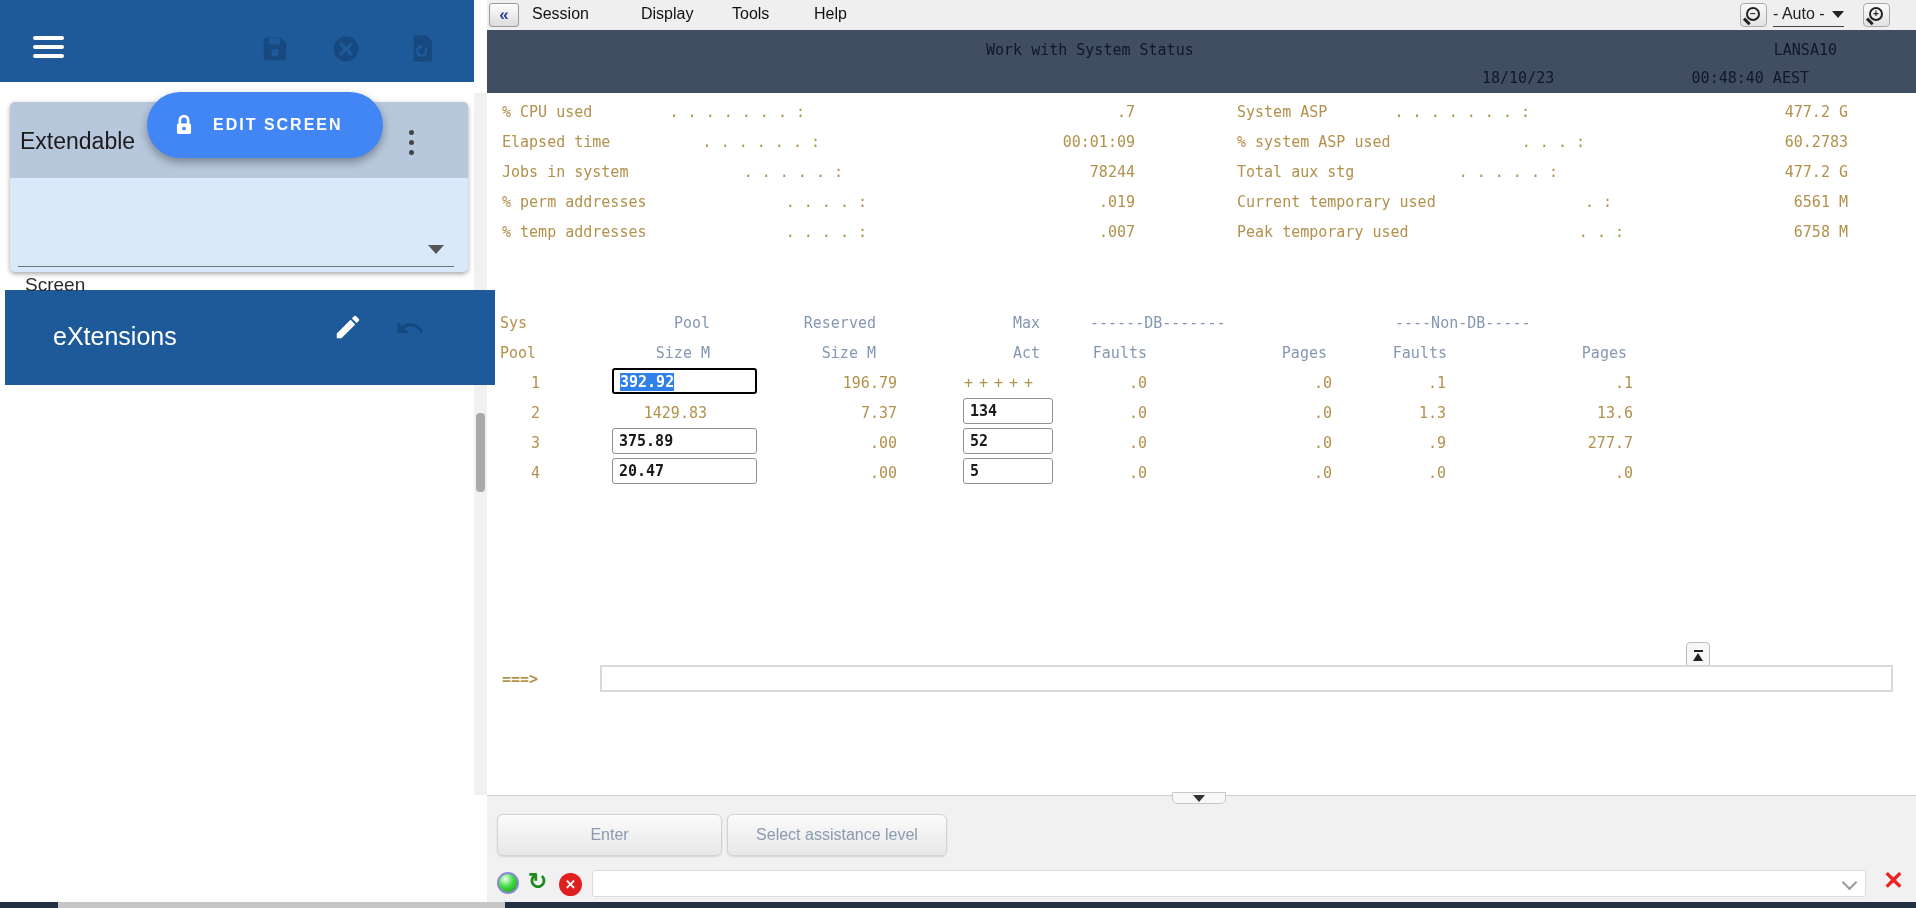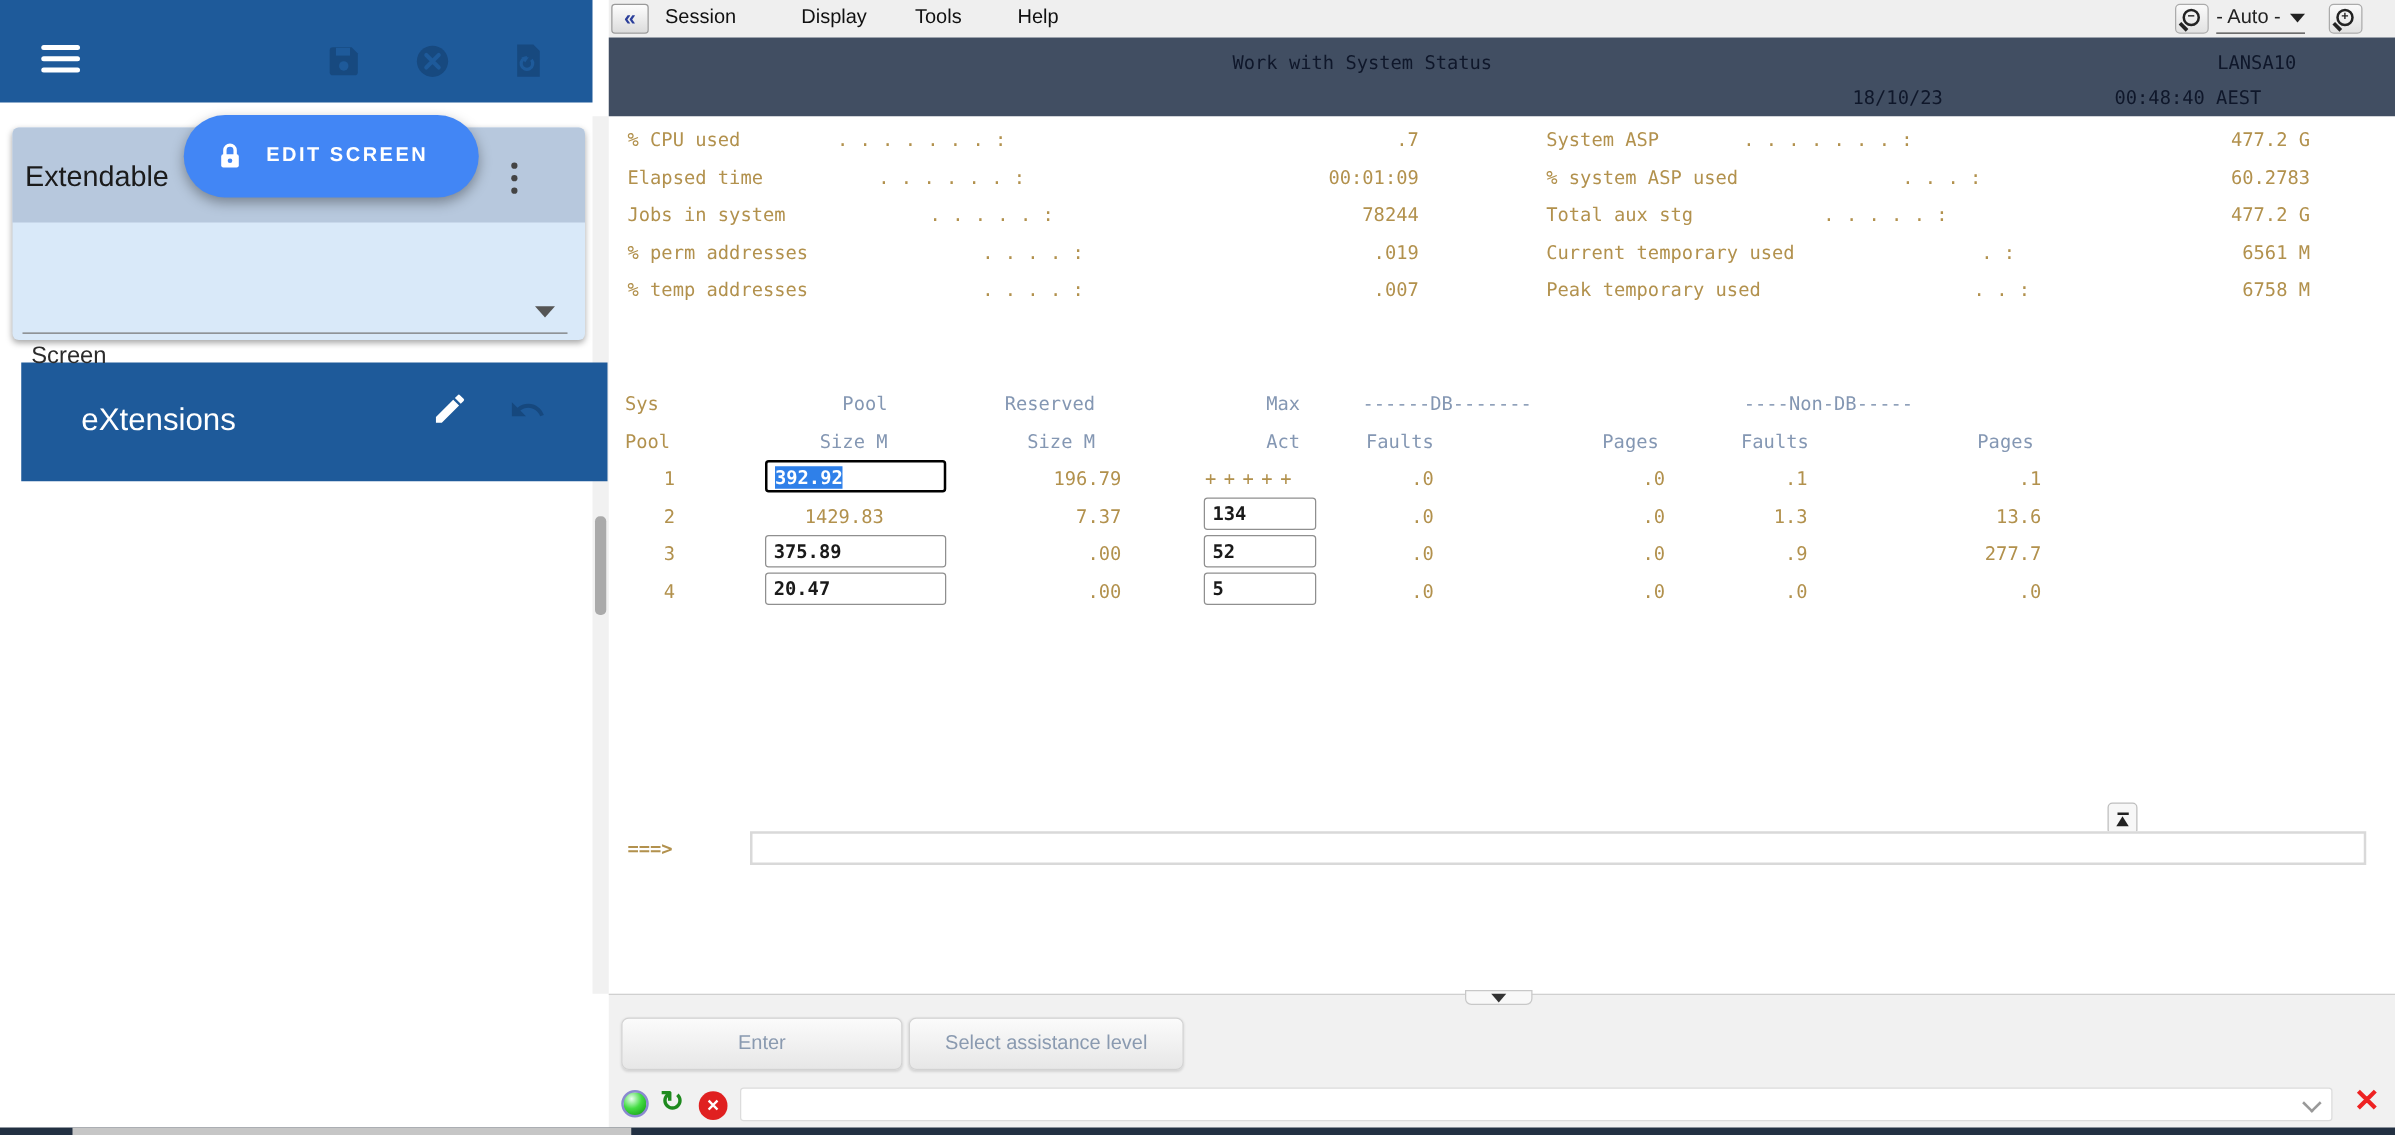--- a/index.html
+++ b/index.html
@@ -19,21 +19,21 @@
          background:#d9e9f9;box-shadow:0 2px 5px rgba(0,0,0,.35);z-index:4;}
   .panel-head{position:absolute;left:0;top:0;right:0;height:76px;background:#b7c8dd;
               border-radius:5px 5px 0 0;}
   .panel-title{position:absolute;left:10px;top:26px;font-size:23px;color:#1b1b1b;}
   .kebab{position:absolute;right:52px;top:26px;display:flex;flex-direction:column;gap:5px;cursor:pointer;padding:2px;}
   .kebab div{width:5px;height:5px;border-radius:50%;background:#444;}
   .dd-label{position:absolute;left:15px;top:124px;font-size:19px;color:#2b2b2b;margin-top:48px;}
   .dd-arrow{position:absolute;left:418px;top:143px;width:0;height:0;
             border-left:8px solid transparent;border-right:8px solid transparent;border-top:9px solid #555;}
   .dd-line{position:absolute;left:8px;right:14px;top:164px;height:0;border-top:1px solid #777;}
-  .ext-bar{position:absolute;left:17px;top:290px;width:469px;height:95px;background:#1e5a9a;z-index:3;}
+  .ext-bar{position:absolute;left:5px;top:290px;width:469px;height:95px;background:#1e5a9a;z-index:3;padding-left:21px;}
   .ext-title{position:absolute;left:48px;top:32px;color:#fff;font-size:25px;}
   
   .sb-track{position:absolute;left:474px;top:93px;width:13px;height:702px;background:#f1f1f1;}
   .sb-thumb{position:absolute;left:2px;top:320px;width:9px;height:79px;background:#aaa;border-radius:4px;}
   
   .menubar{position:absolute;left:487px;top:0;right:0;height:30px;background:#efefef;}
   .collapse-btn{position:absolute;left:2px;top:3px;width:30px;height:24px;background:linear-gradient(#fdfdfd,#dcdcdc);
                 border:1px solid #9a9a9a;border-radius:3px;color:#2b3f9b;font-weight:bold;font-size:17px;
                 text-align:center;line-height:22px;box-sizing:border-box;cursor:pointer;}
   .menu-item{position:absolute;top:5px;font-size:16px;color:#111;cursor:pointer;}

